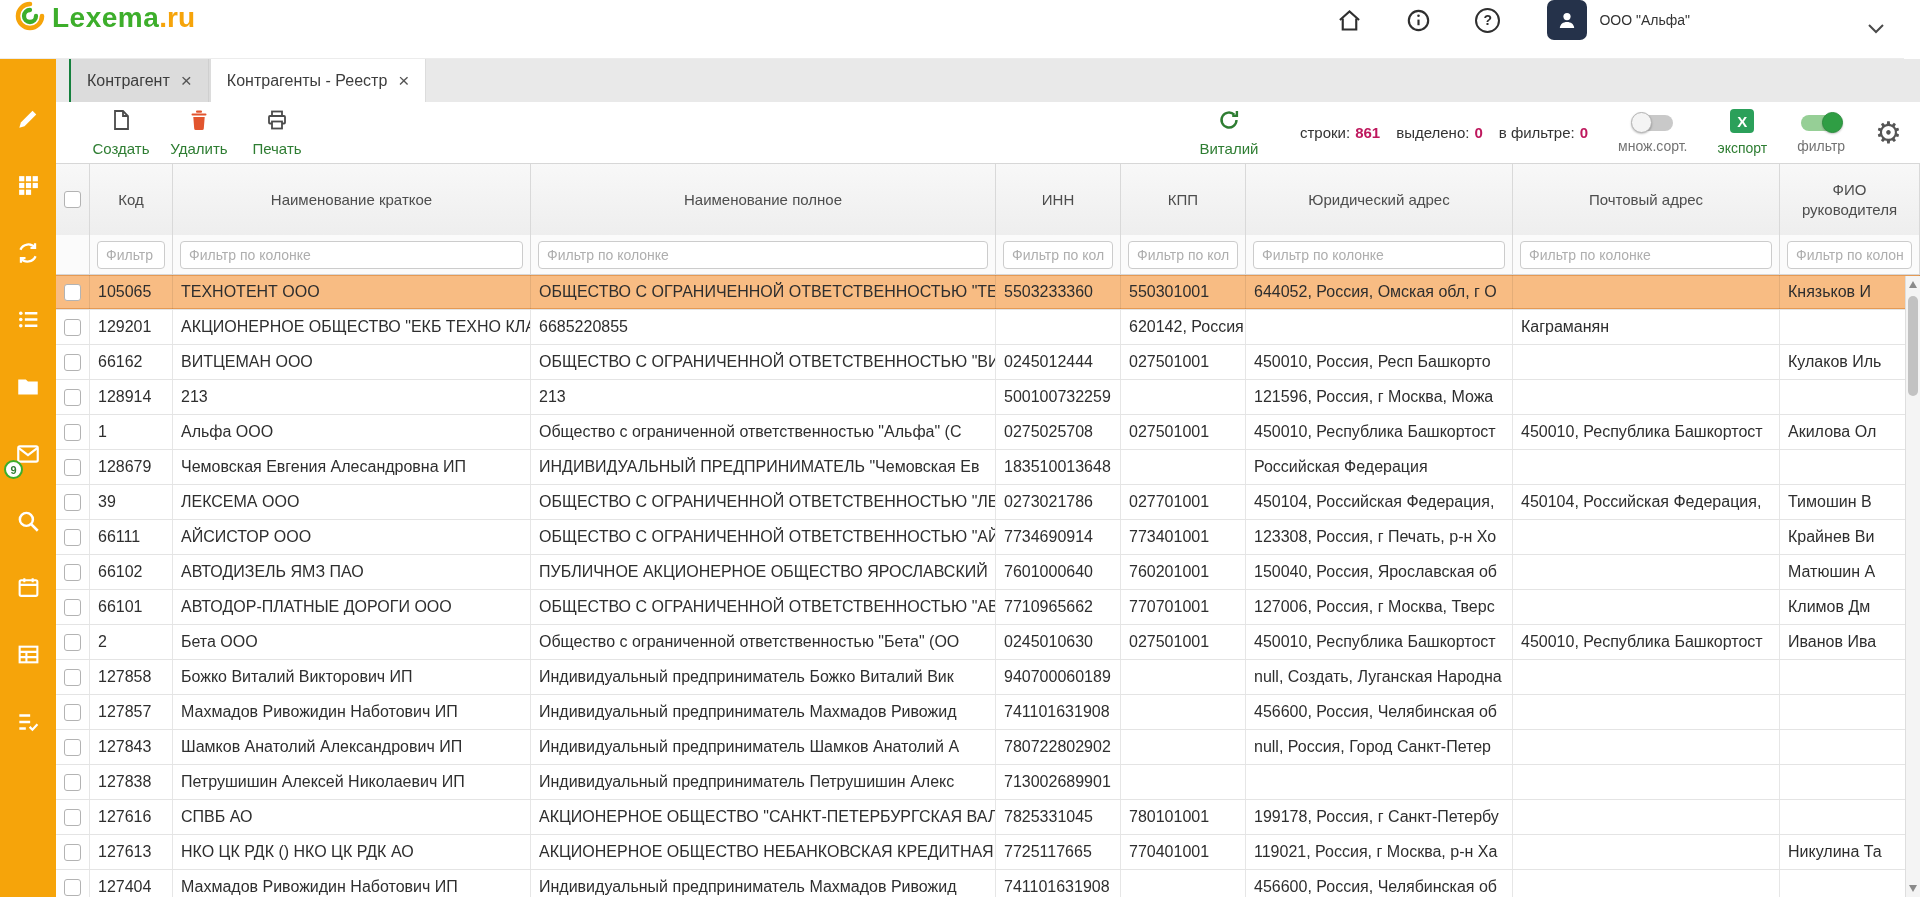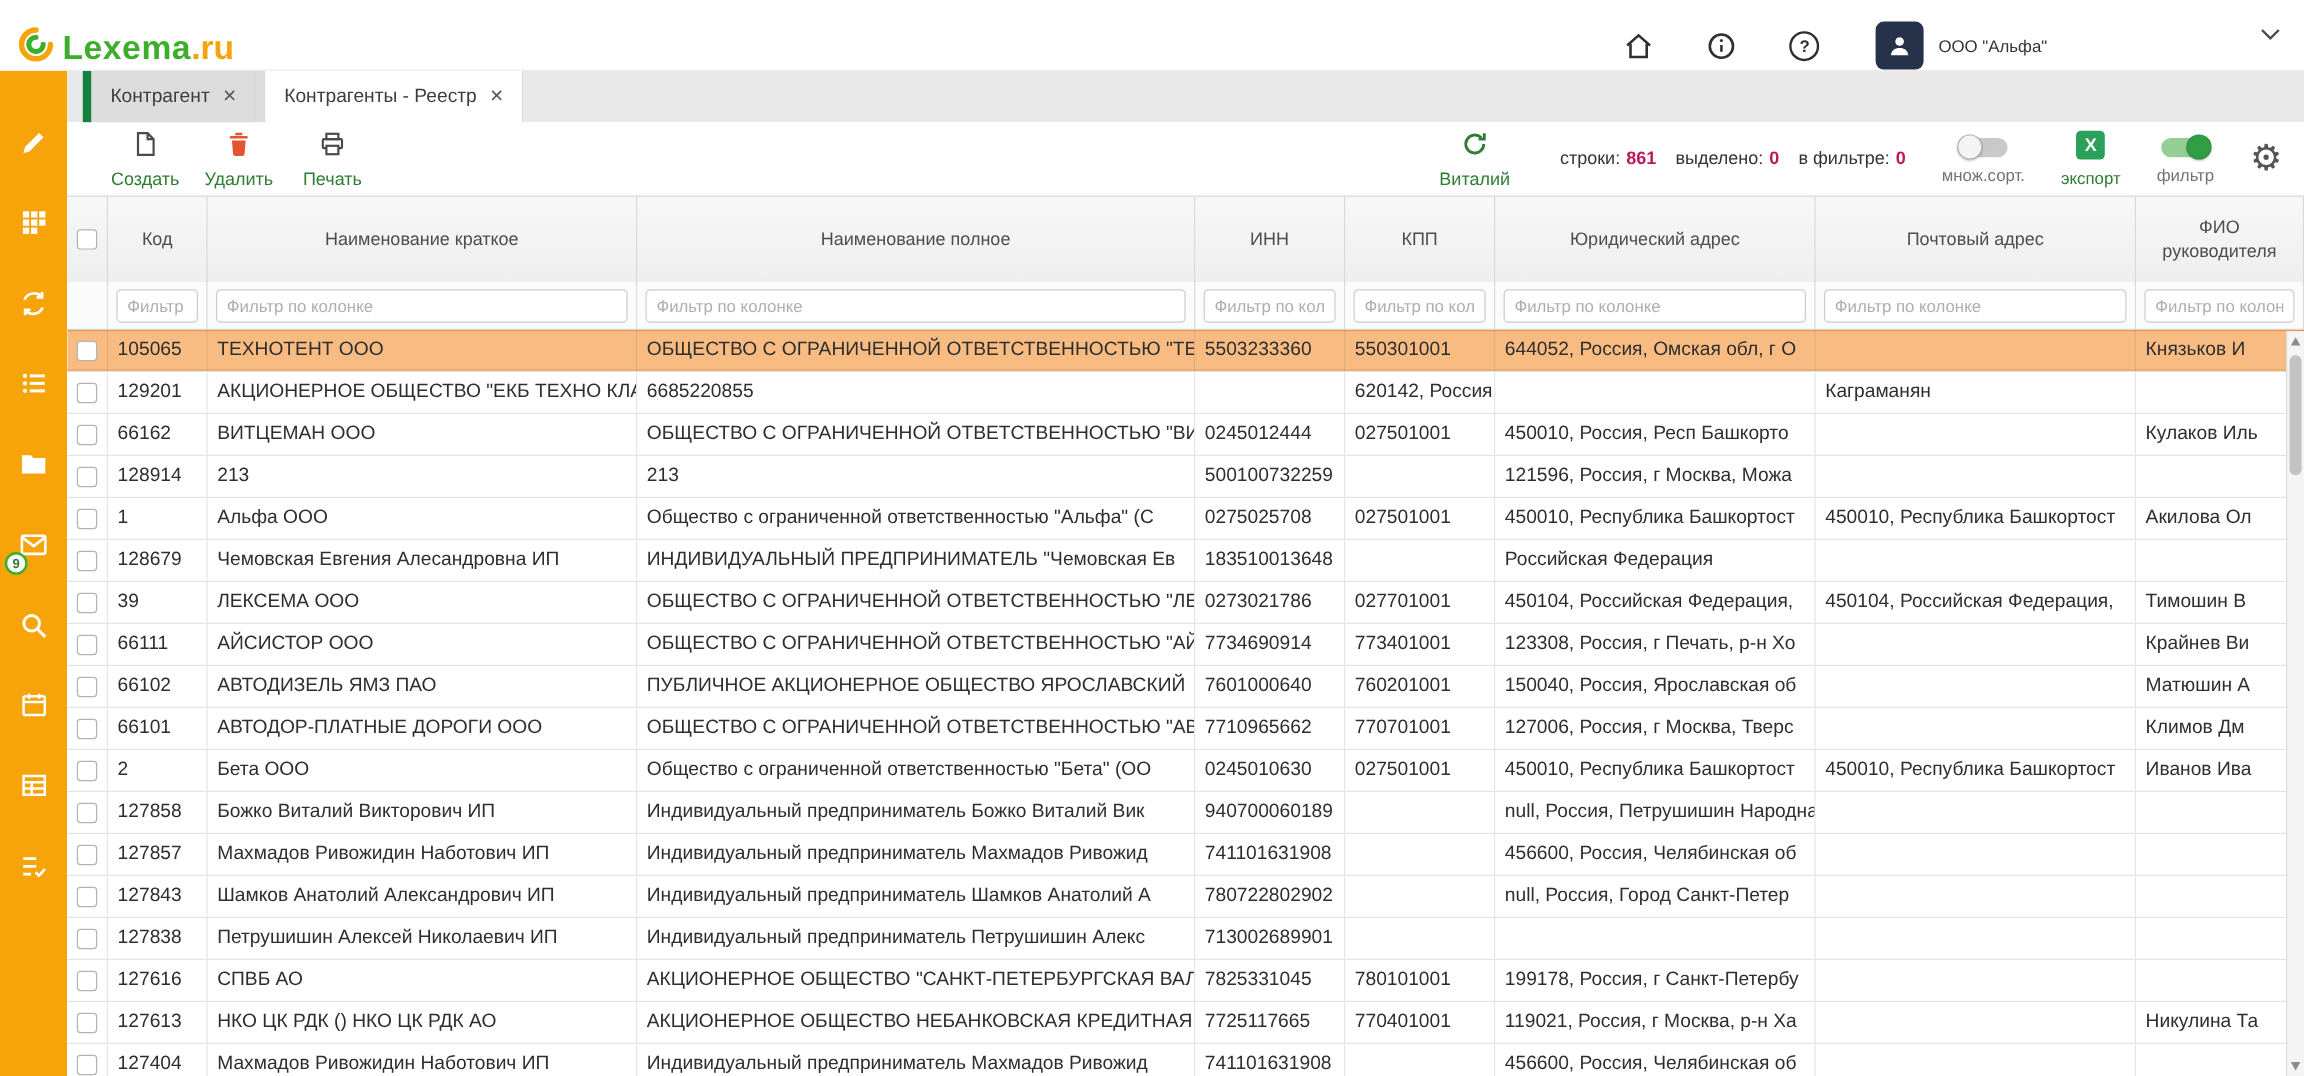--- a/index.html
+++ b/index.html
@@ -1,22 +1,22 @@
 <!DOCTYPE html>
 <html lang="ru" style="--sidebar-orange: #F6A40A; --brand-green: #3DAE2B; --toolbar-green: #2E7D32; --selected-row: #F8BC83; --selected-row-border: #E59A54; --excel-green: #2BA05A; --delete-red: #E2552E;"><head>
 <meta charset="utf-8">
 <title>Lexema.ru</title>
 <style>
   * { margin:0; padding:0; box-sizing:border-box; }
   html,body { width:1920px; height:897px; overflow:hidden; background:#fff;
     font-family:"Liberation Sans","DejaVu Sans",sans-serif; }
 
   
-  .top { position:absolute; left:0; top:0; right:0; height:59px; background:#fff;
-    display:flex; align-items:flex-end; border-bottom:1px solid #ececec; z-index:10; }
+  .top { position:absolute; left:0; top:0; right:16px; height:59px; background:#fff;
+    display:flex; align-items:flex-start; border-bottom:1px solid #ececec; z-index:10; }
   .logo { display:flex; align-items:center; gap:6px; margin-left:14px; cursor:pointer; }
   .logo-text { font-size:28px; font-weight:bold; color:var(--brand-green,#3DAE2B); letter-spacing:.5px; }
   .logo-suffix { font-size:28px; font-weight:bold; color:var(--sidebar-orange,#F6A40A); }
   .top-right { display:flex; align-items:center; margin-left:auto; padding-right:214px; }
   .hicon { width:27px; height:27px; display:flex; align-items:center; justify-content:center; cursor:pointer; }
   .hicon + .hicon { margin-left:42px; }
   .circle-glyph { width:25px; height:25px; border:2px solid #2f2f2f; border-radius:50%;
     display:flex; align-items:center; justify-content:center; font-size:14px; font-weight:bold; color:#2f2f2f; }
   .userbox { display:flex; align-items:center; gap:12px; margin-left:46px; cursor:pointer; }
   .avatar { width:40px; height:40px; background:#25324a; border-radius:7px;
@@ -31,21 +31,21 @@
   .side-item { width:56px; height:27px; display:flex; align-items:center; justify-content:center;
     position:relative; cursor:pointer; }
   .badge { position:absolute; left:4px; bottom:-12px; width:19px; height:19px; border-radius:50%;
     background:#fff; border:2px solid var(--brand-green,#3DAE2B); color:#2e7d32;
     font-size:11px; font-weight:bold; display:flex; align-items:center; justify-content:center; }
 
   
   .tabbar { position:absolute; left:56px; top:59px; right:0; height:43px; background:#e9e9e9;
     display:flex; align-items:stretch; padding-left:13px; }
   .tab { display:flex; align-items:center; gap:11px; padding:0 16px; font-size:16px; color:#3d3d3d;
-    background:#dcdcdc; border-right:1px solid #cfcfcf; border-left:7px solid #15803d; cursor:pointer; white-space:nowrap; }
+    background:#dcdcdc; border-right:1px solid #cfcfcf; border-left:2px solid #15803d; cursor:pointer; white-space:nowrap; }
   .tab.active { background:#fff; border-color:#dcdcdc; }
   .tab-x { font-size:19px; color:#555; line-height:1; cursor:pointer; }
 
   
   .content { position:absolute; left:56px; top:102px; right:0; bottom:0; background:#fff;
     display:flex; flex-direction:column; }
 
   
   .toolbar { height:61px; display:flex; align-items:center; padding-left:26px; flex:0 0 auto; }
   .tool-btn { display:flex; flex-direction:column; align-items:center; gap:4px; width:78px; cursor:pointer; }
@@ -487,21 +487,21 @@
   </div>
         <div class="grid row">
     <div class="cell ccell">
             <span class="checkbox"></span>
           </div>
     <div class="cell tcell">127858</div>
     <div class="cell tcell">Божко Виталий Викторович ИП</div>
     <div class="cell tcell">Индивидуальный предприниматель Божко Виталий Вик</div>
     <div class="cell tcell">940700060189</div>
     <div class="cell tcell"></div>
-    <div class="cell tcell">null, Россия, Петрушишин Народна</div>
+    <div class="cell tcell">null, Создать, Луганская Народна</div>
     <div class="cell tcell"></div>
     <div class="cell tcell"></div>
   </div>
         <div class="grid row">
     <div class="cell ccell">
             <span class="checkbox"></span>
           </div>
     <div class="cell tcell">127857</div>
     <div class="cell tcell">Махмадов Ривожидин Наботович ИП</div>
     <div class="cell tcell">Индивидуальный предприниматель Махмадов Ривожид</div>

